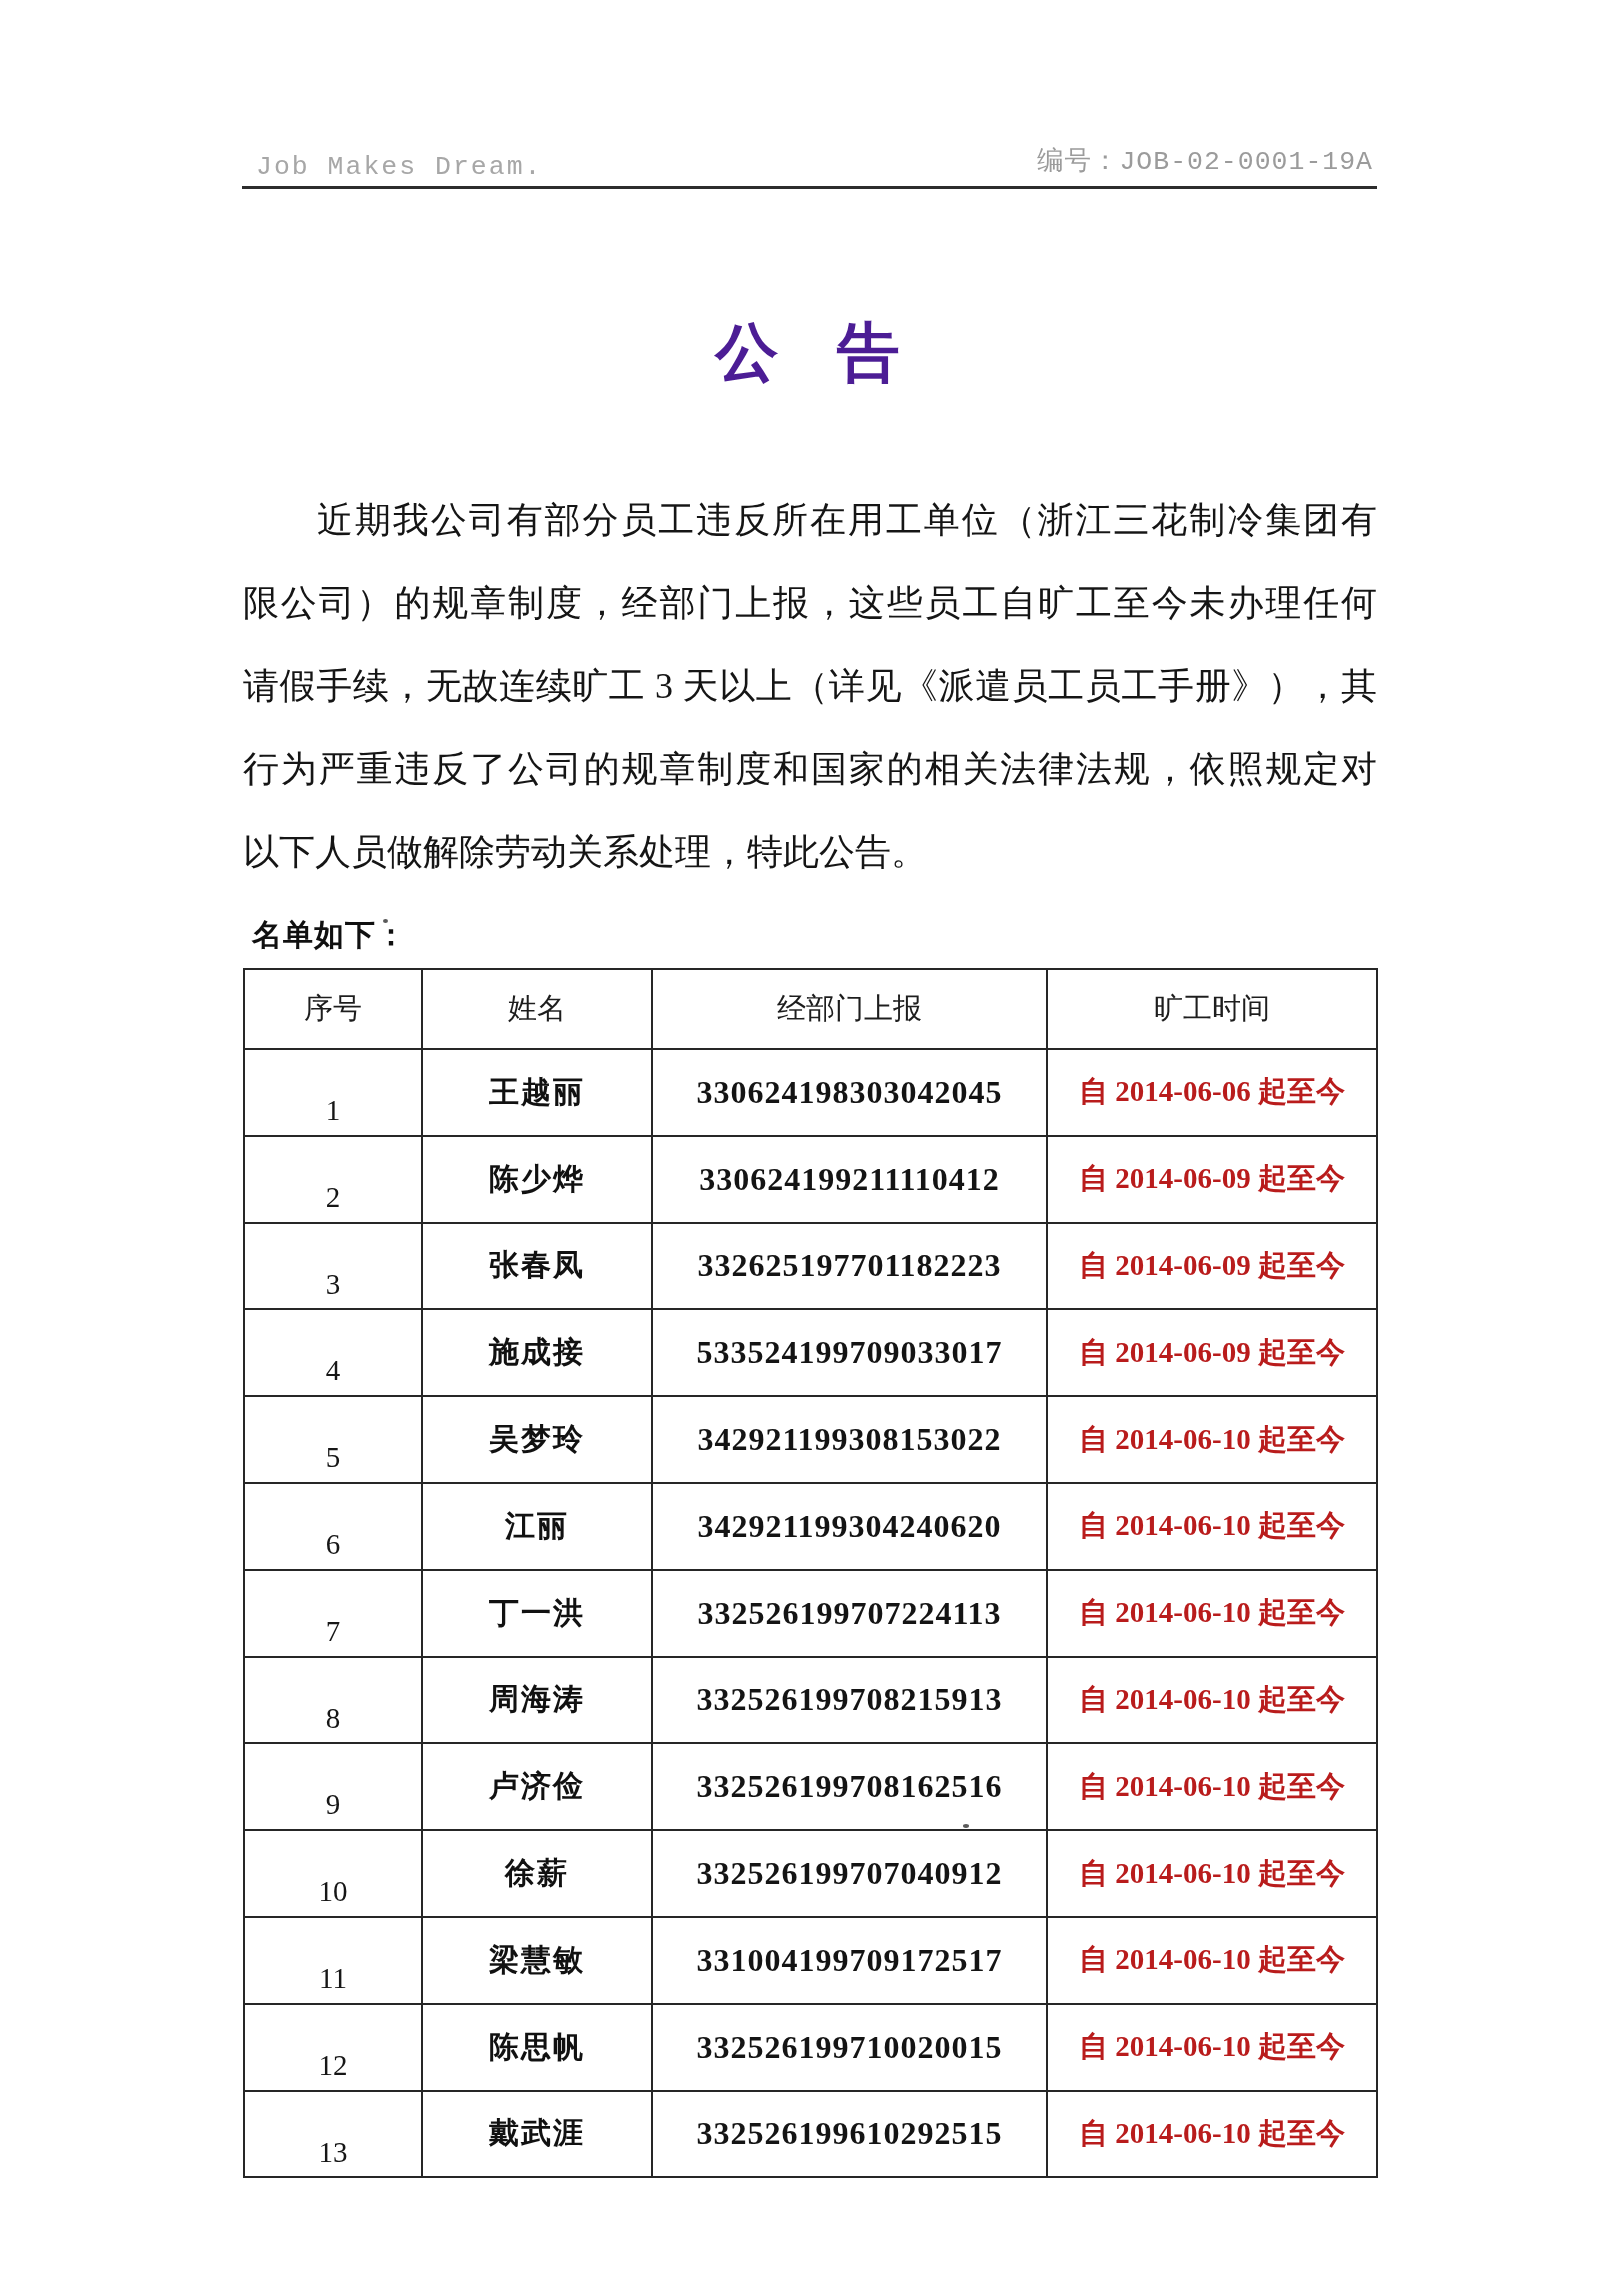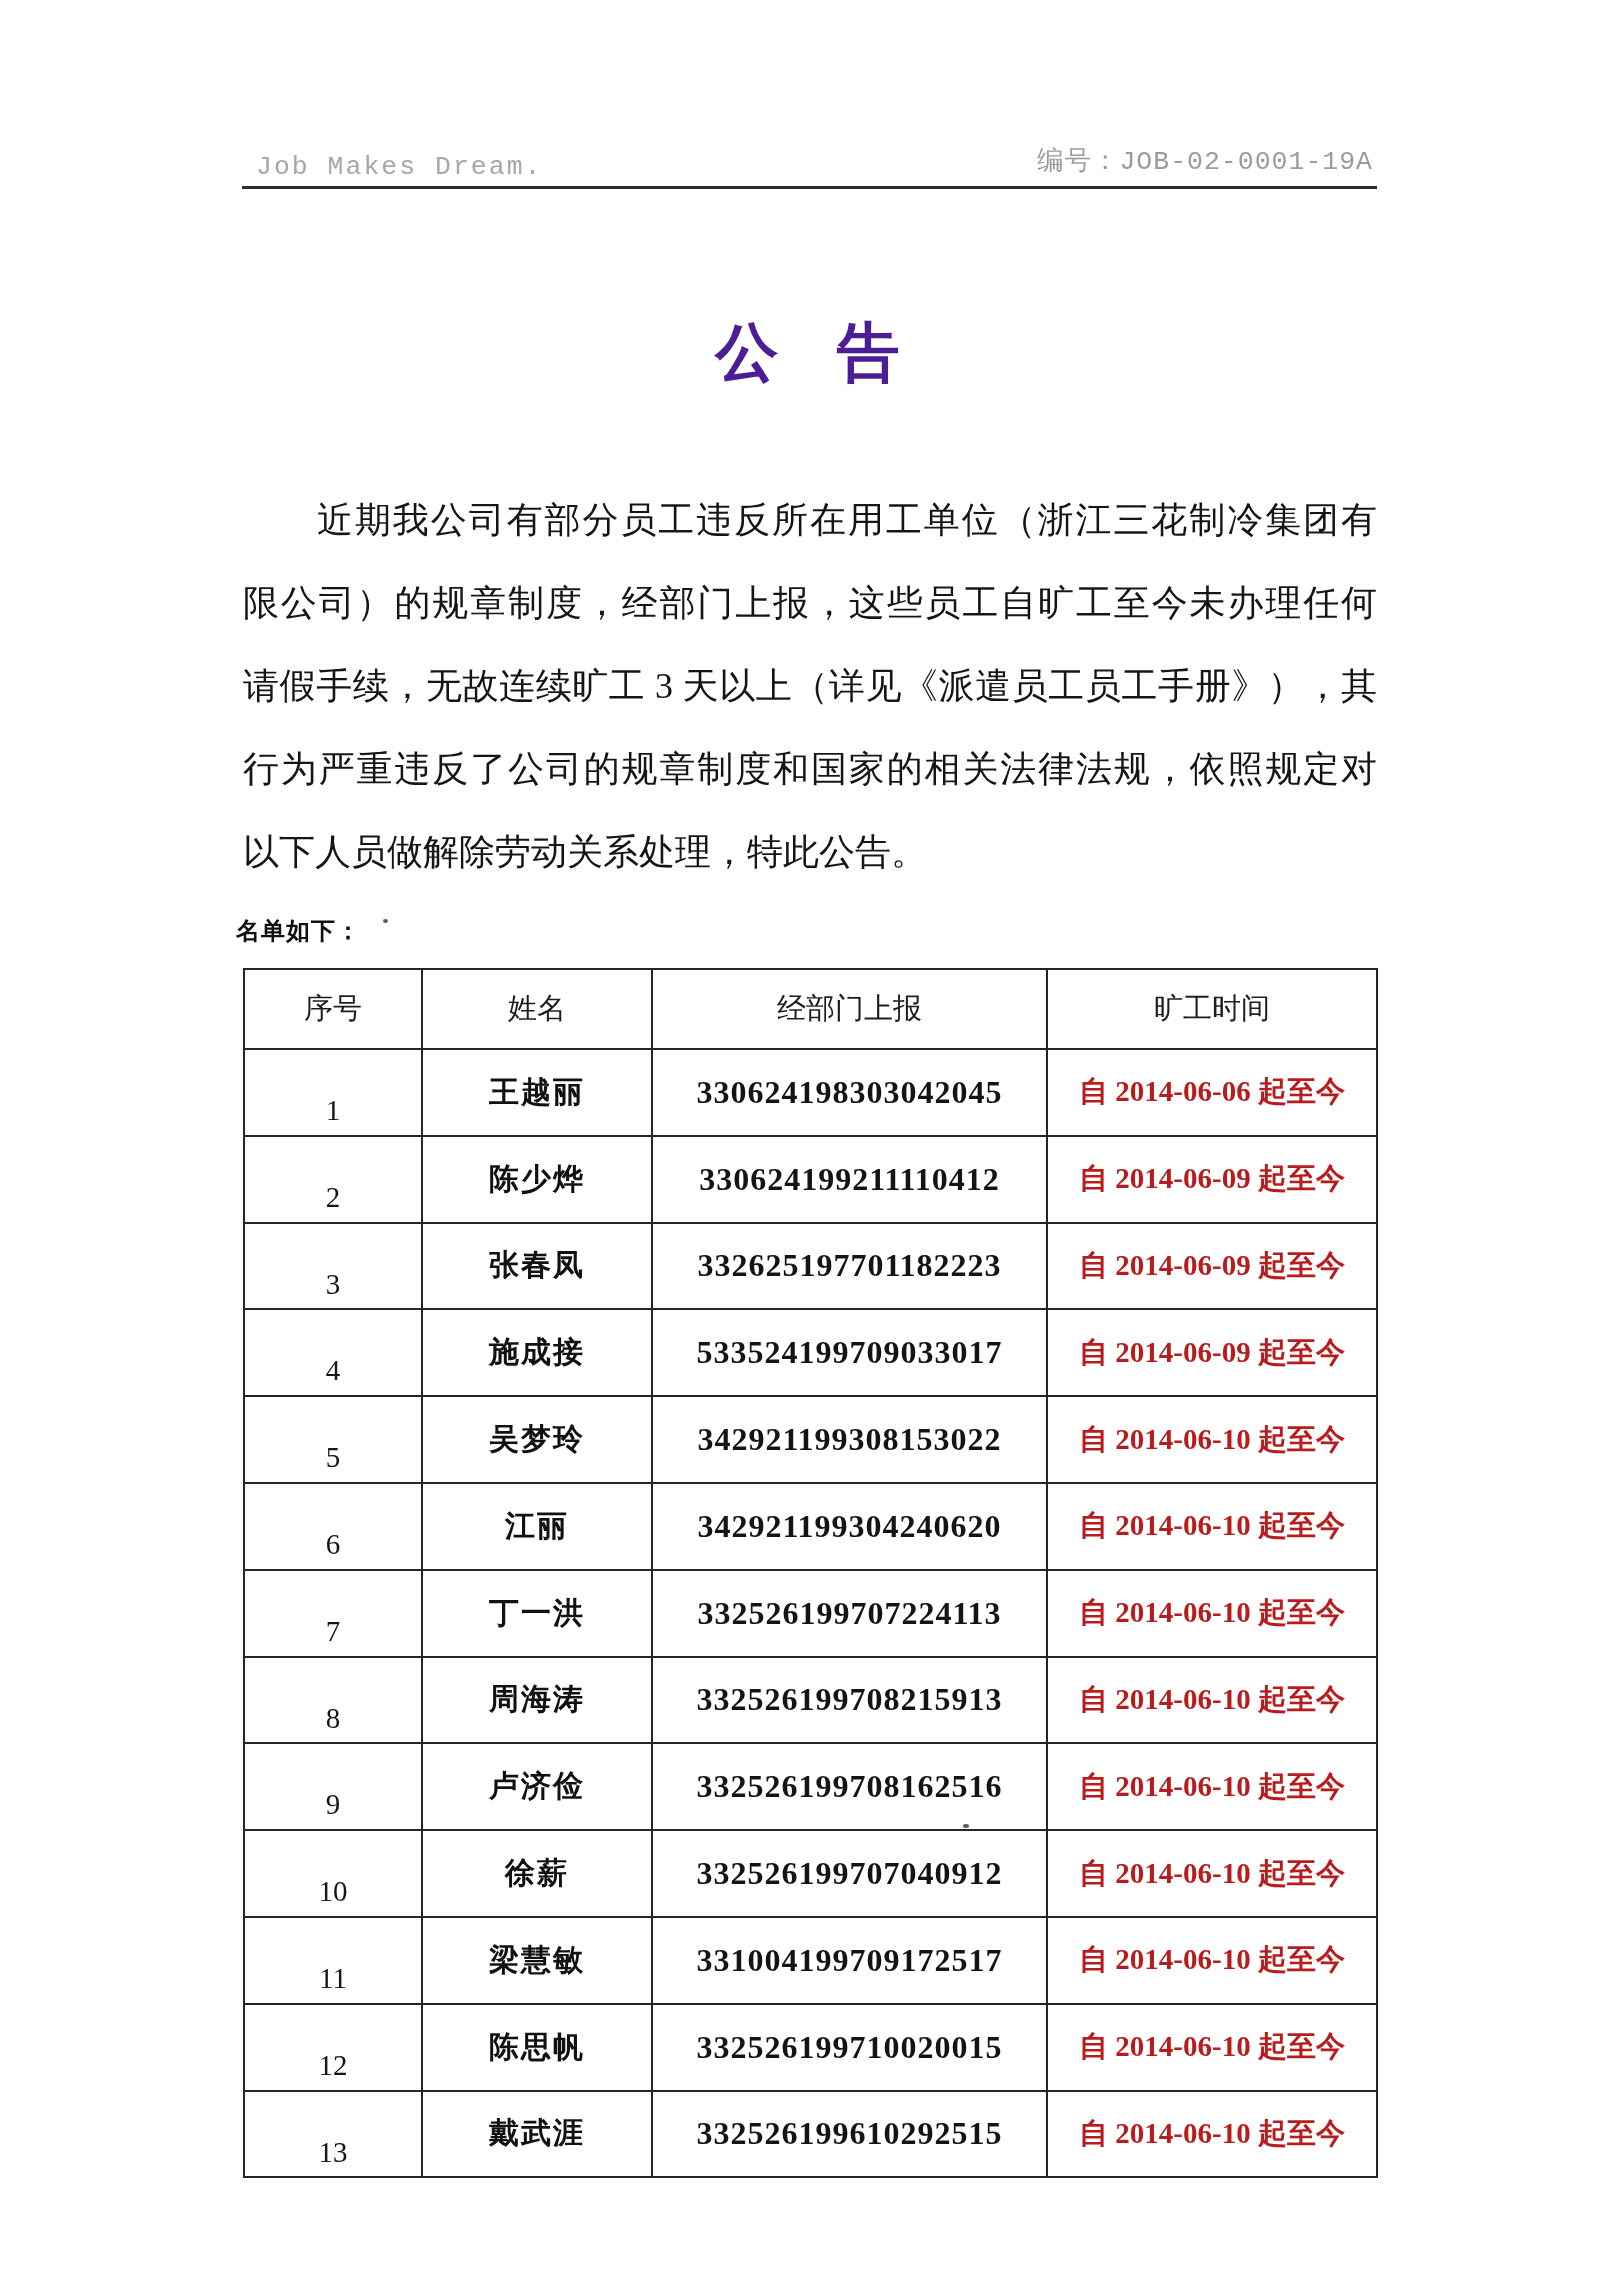--- a/index.html
+++ b/index.html
@@ -42,22 +42,22 @@
   
   .body-text {
     position: absolute; left: 243px; top: 479px; width: 1134px;
     font-size: 36px; line-height: 83px; color: #151515;
   }
   .body-line { height: 83px; overflow: hidden; text-align: justify; }
   .body-line.justified { text-align-last: justify; }
   .body-line.indent { text-indent: 74px; }
 
   .list-label {
-    position: absolute; left: 236px; top: 915px;
-    font-size: 24px; font-weight: 700; color: #101010;
+    position: absolute; left: 252px; top: 915px;
+    font-size: 30px; font-weight: 700; color: #101010;
     letter-spacing: 1px;
   }
 
   
   .table-wrap { position: absolute; left: 243px; top: 968px; width: 1134px; border-radius: 29px; }
   table.roster {
     border-collapse: collapse; table-layout: fixed;
     width: 1134px; border: 2.9px solid #222222;
   }
   table.roster th, table.roster td {

